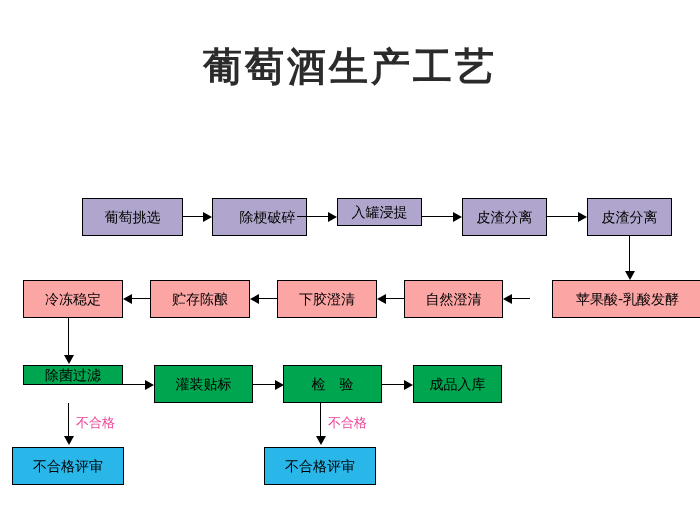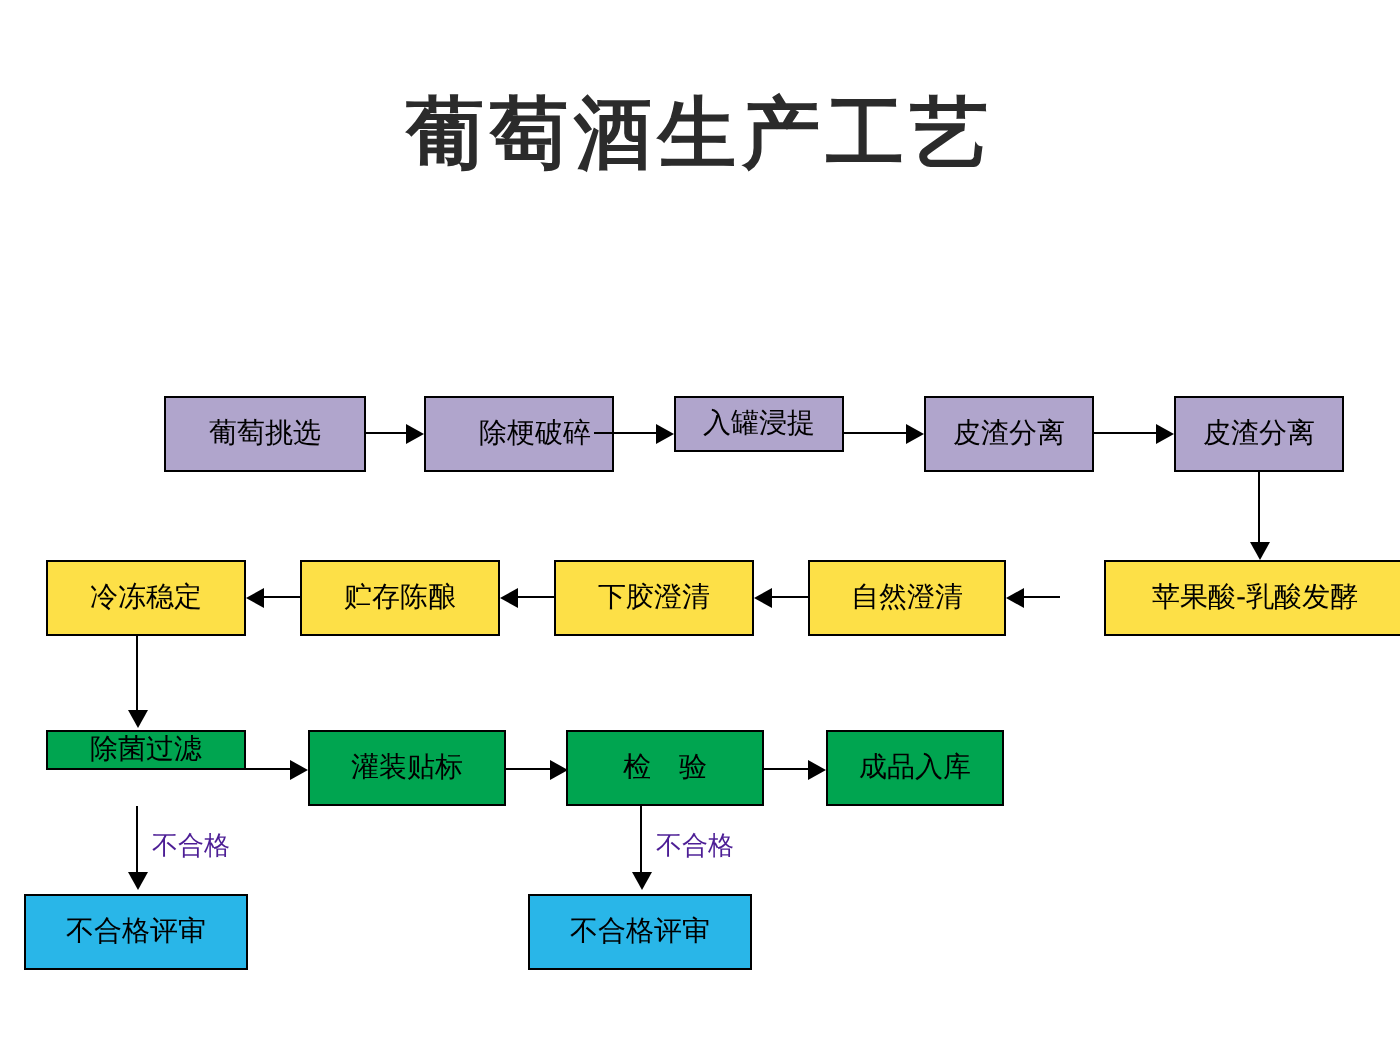--- a/index.html
+++ b/index.html
@@ -34,21 +34,21 @@
     border: 1px solid #000000;
     display: flex;
     align-items: center;
     justify-content: center;
     font-size: 14px;
     color: #000000;
     line-height: 1;
     white-space: nowrap;
   }
   .node.purple { background: #b0a5cc; }
-  .node.yellow { background: #fde047; }
+  .node.yellow { background: #fca5a5; }
   .node.green  { background: #00a550; }
   .node.blue   { background: #29b6e8; }
 
   .edge-h, .edge-v {
     position: absolute;
     background: #000000;
   }
   .edge-h { height: 1px; }
   .edge-v { width: 1px; }
 
@@ -68,21 +68,21 @@
     border-right: 9px solid #000000;
   }
   .arrow.down {
     border-left: 5px solid transparent;
     border-right: 5px solid transparent;
     border-top: 9px solid #000000;
   }
   .edge-label {
     position: absolute;
     font-size: 13px;
-    color: #4c1d95;
+    color: #ec4899;
     white-space: nowrap;
   }
 </style>
 </head>
 <body>
 
 <div id="canvas">
 
   <div id="title">葡萄酒生产工艺</div>
 

